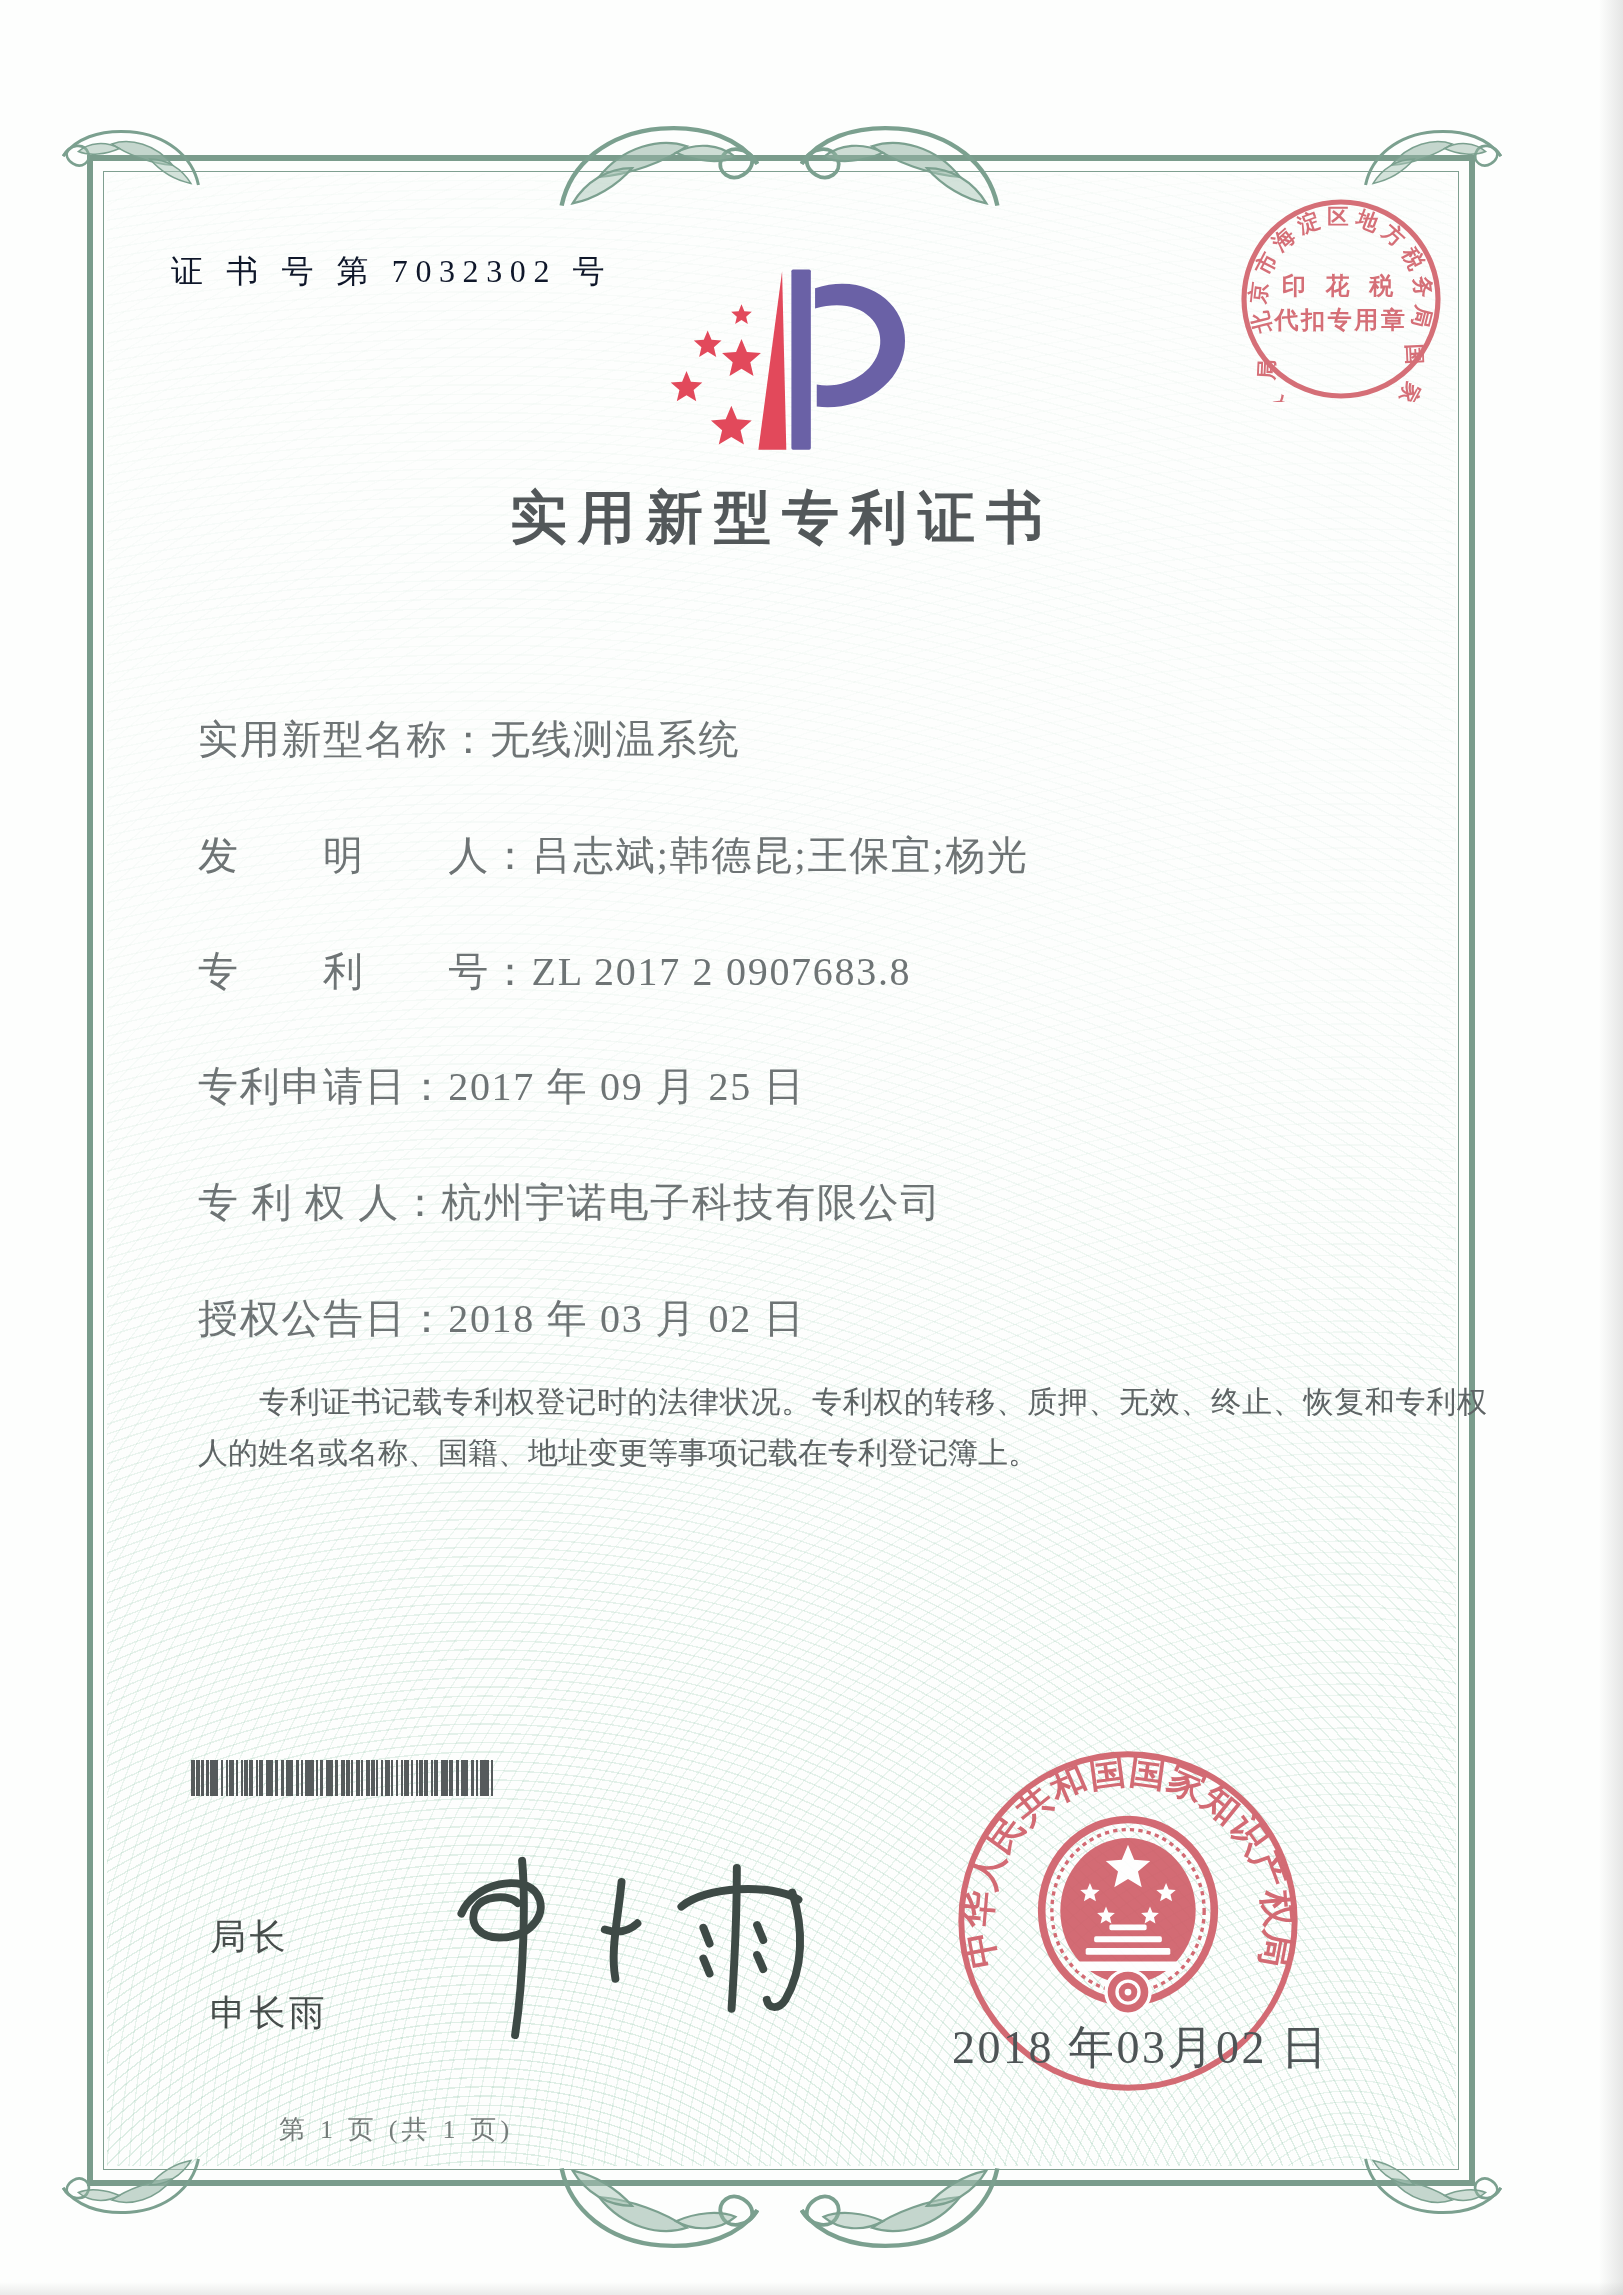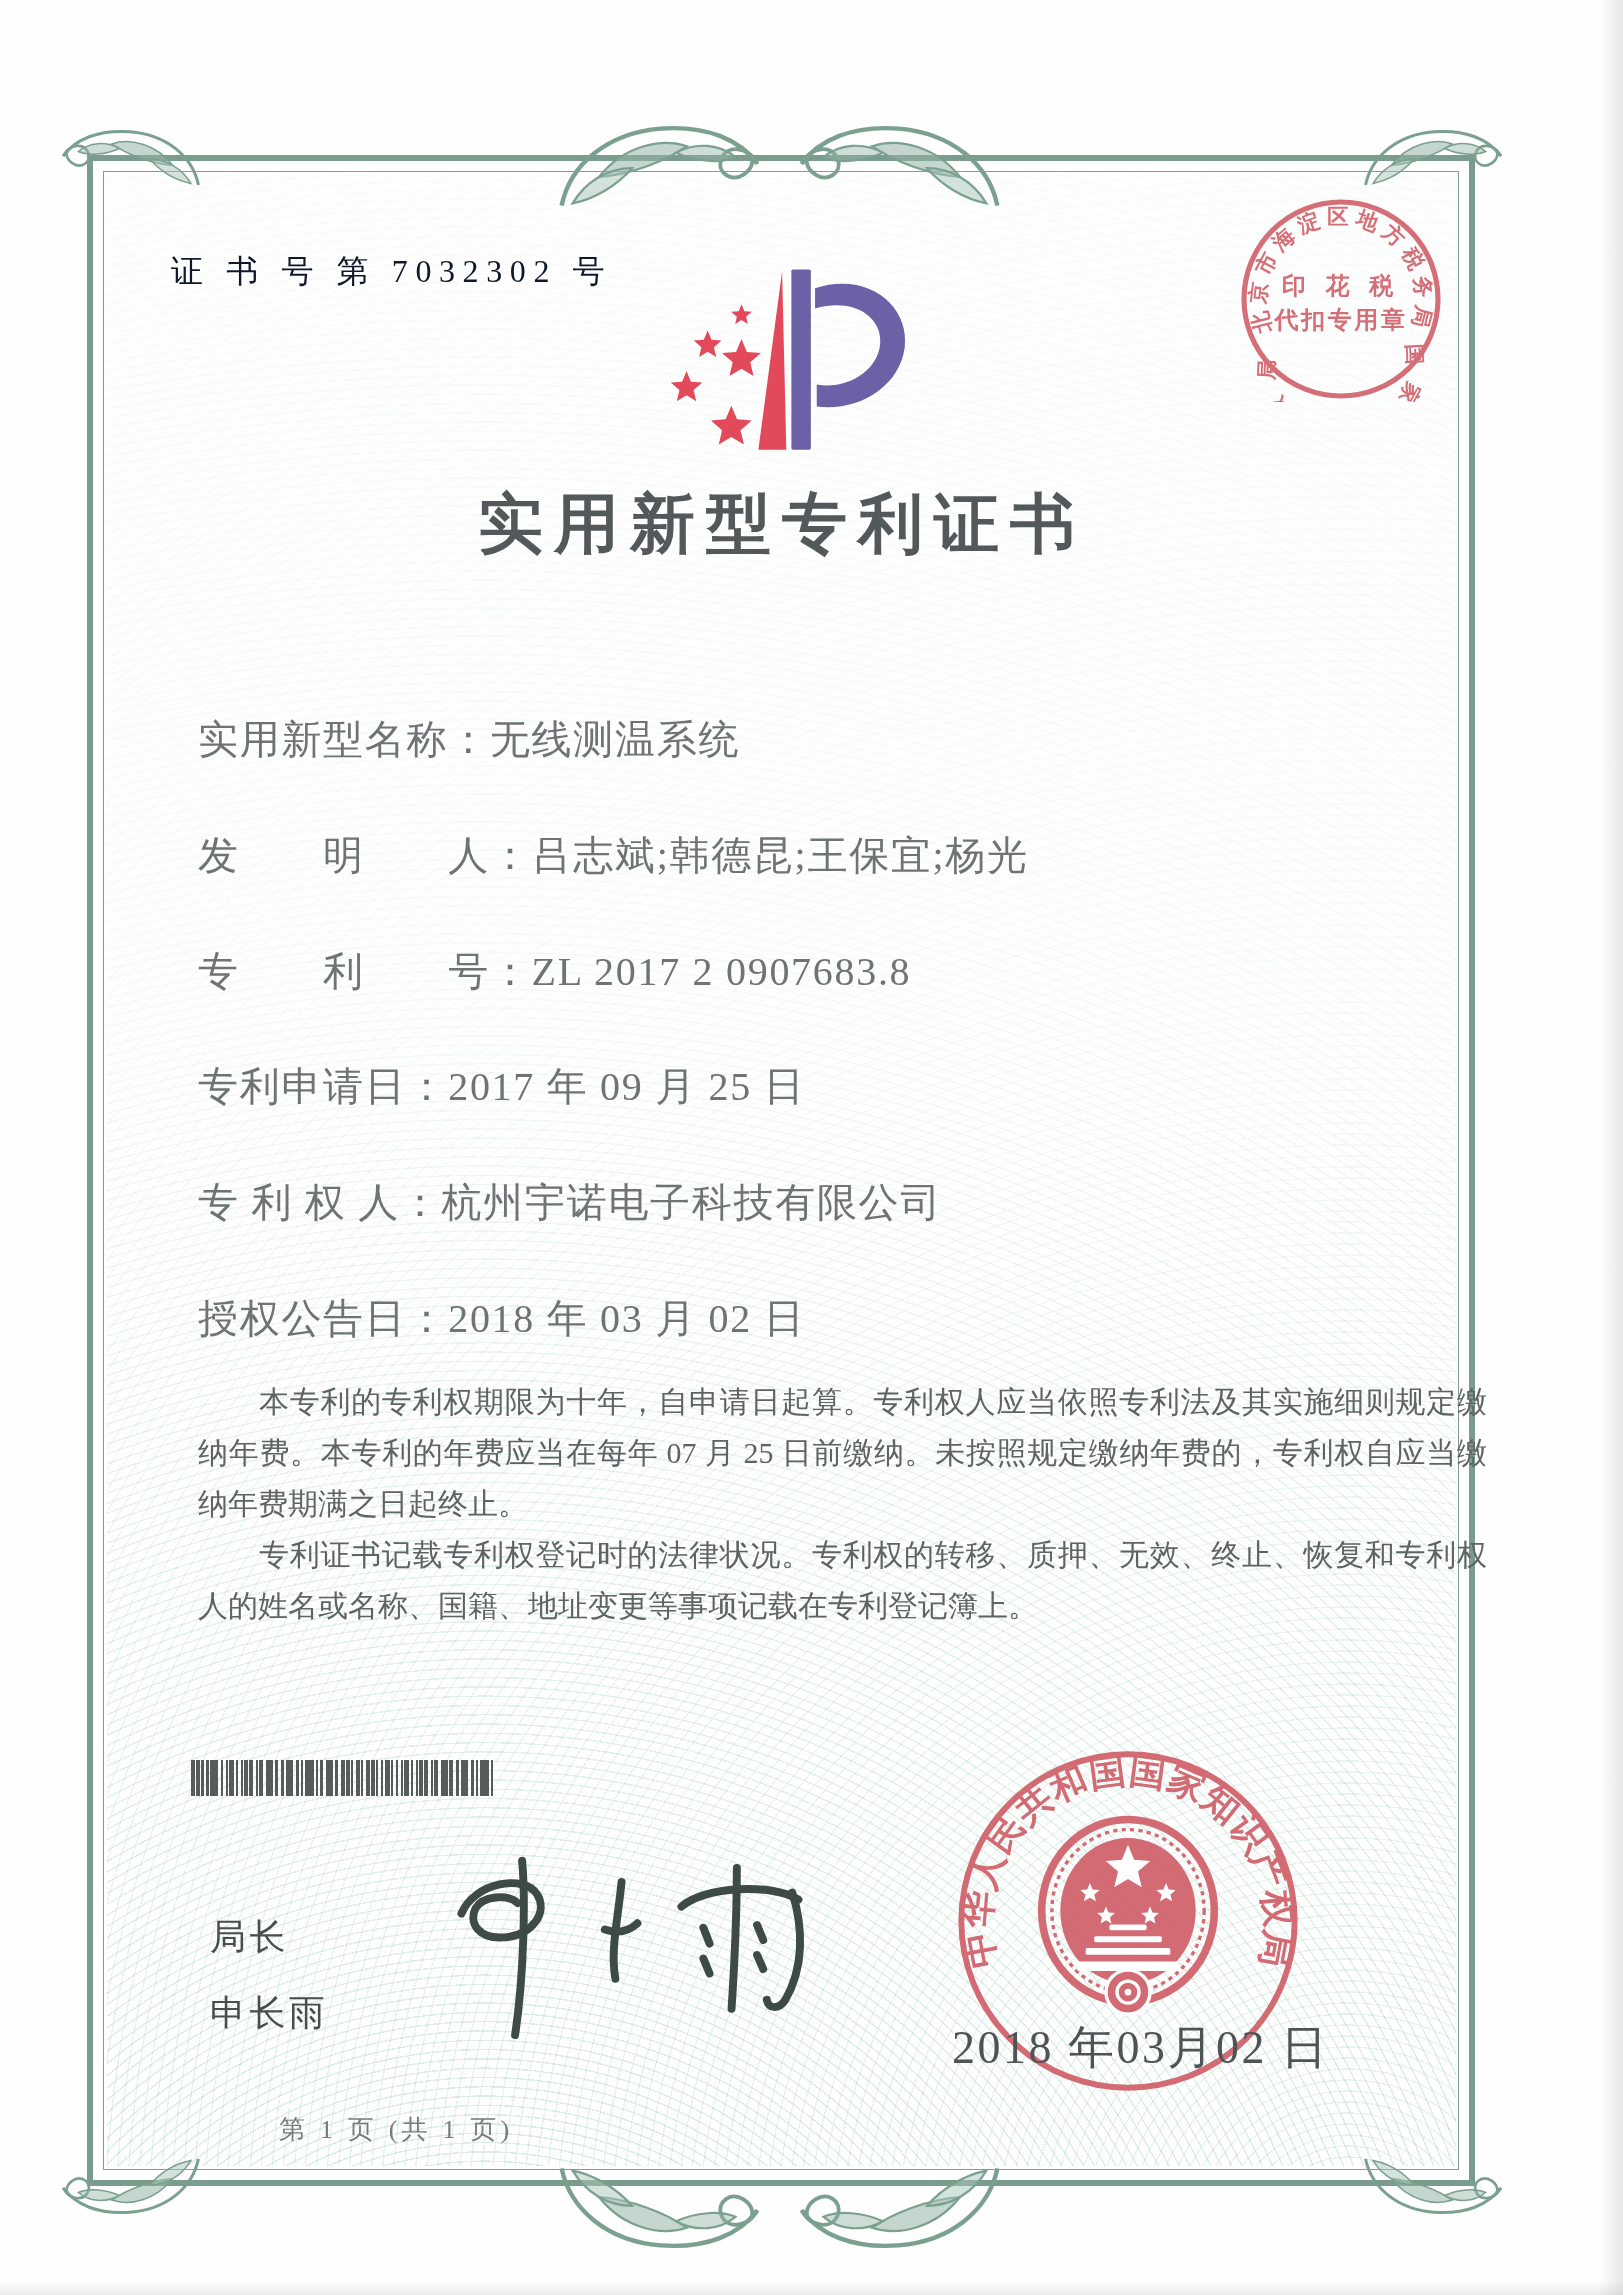--- a/index.html
+++ b/index.html
@@ -32,21 +32,21 @@
   }
 
   
   .orn { position:absolute; pointer-events:none; }
 
   
   .cert-no { position:absolute; left:171px; top:250px; font-size:32px; letter-spacing:7.6px; color:#0f172a; }
   .logo { position:absolute; left:651px; top:244px; width:296px; height:222px; }
   .tax-stamp { position:absolute; left:1238px; top:196px; width:206px; height:206px; opacity:.92; }
   .title { position:absolute; left:279px; top:480px; width:1006px; text-align:center;
-    font-size:65px; font-weight:bold; color:#53585a; letter-spacing:11px; }
+    font-size:57px; font-weight:bold; color:#53585a; letter-spacing:11px; }
 
   .field { position:absolute; left:198px; font-size:40px; color:#6e7475; letter-spacing:1.7px; white-space:nowrap; }
   .f1{top:712px} .f2{top:828px} .f3{top:944px} .f4{top:1059px} .f5{top:1175px} .f6{top:1291px}
 
   .body-text { position:absolute; left:198px; top:1376px; width:1289px;
     font-size:30px; line-height:51px; color:#5e6465; text-align:justify; }
   .body-text p { text-indent:61px; margin:0; }
 
   .barcode { position:absolute; left:191px; top:1760px; width:303px; height:36px;
     background-image:
@@ -151,21 +151,20 @@
 <div class="title">实用新型专利证书</div>
 
 <div class="field f1"><span>实用新型名称：</span><span>无线测温系统</span></div>
 <div class="field f2"><span>发　　明　　人：</span><span>吕志斌;韩德昆;王保宜;杨光</span></div>
 <div class="field f3"><span>专　　利　　号：</span><span>ZL 2017 2 0907683.8</span></div>
 <div class="field f4"><span>专利申请日：</span><span>2017 年 09 月 25 日</span></div>
 <div class="field f5"><span>专 利 权 人：</span><span>杭州宇诺电子科技有限公司</span></div>
 <div class="field f6"><span>授权公告日：</span><span>2018 年 03 月 02 日</span></div>
 
 <div class="body-text">
-  <p>本专利的专利权期限为十年，自申请日起算。专利权人应当依照专利法及其实施细则规定缴纳年费。本专利的年费应当在每年 07 月 25 日前缴纳。未按照规定缴纳年费的，专利权自应当缴纳年费期满之日起终止。</p>
   <p>专利证书记载专利权登记时的法律状况。专利权的转移、质押、无效、终止、恢复和专利权人的姓名或名称、国籍、地址变更等事项记载在专利登记簿上。</p>
 </div>
 
 <div class="barcode"></div>
 
 <div class="sig-block">
   <div class="line">局长</div>
   <div class="line">申长雨</div>
 </div>
 

